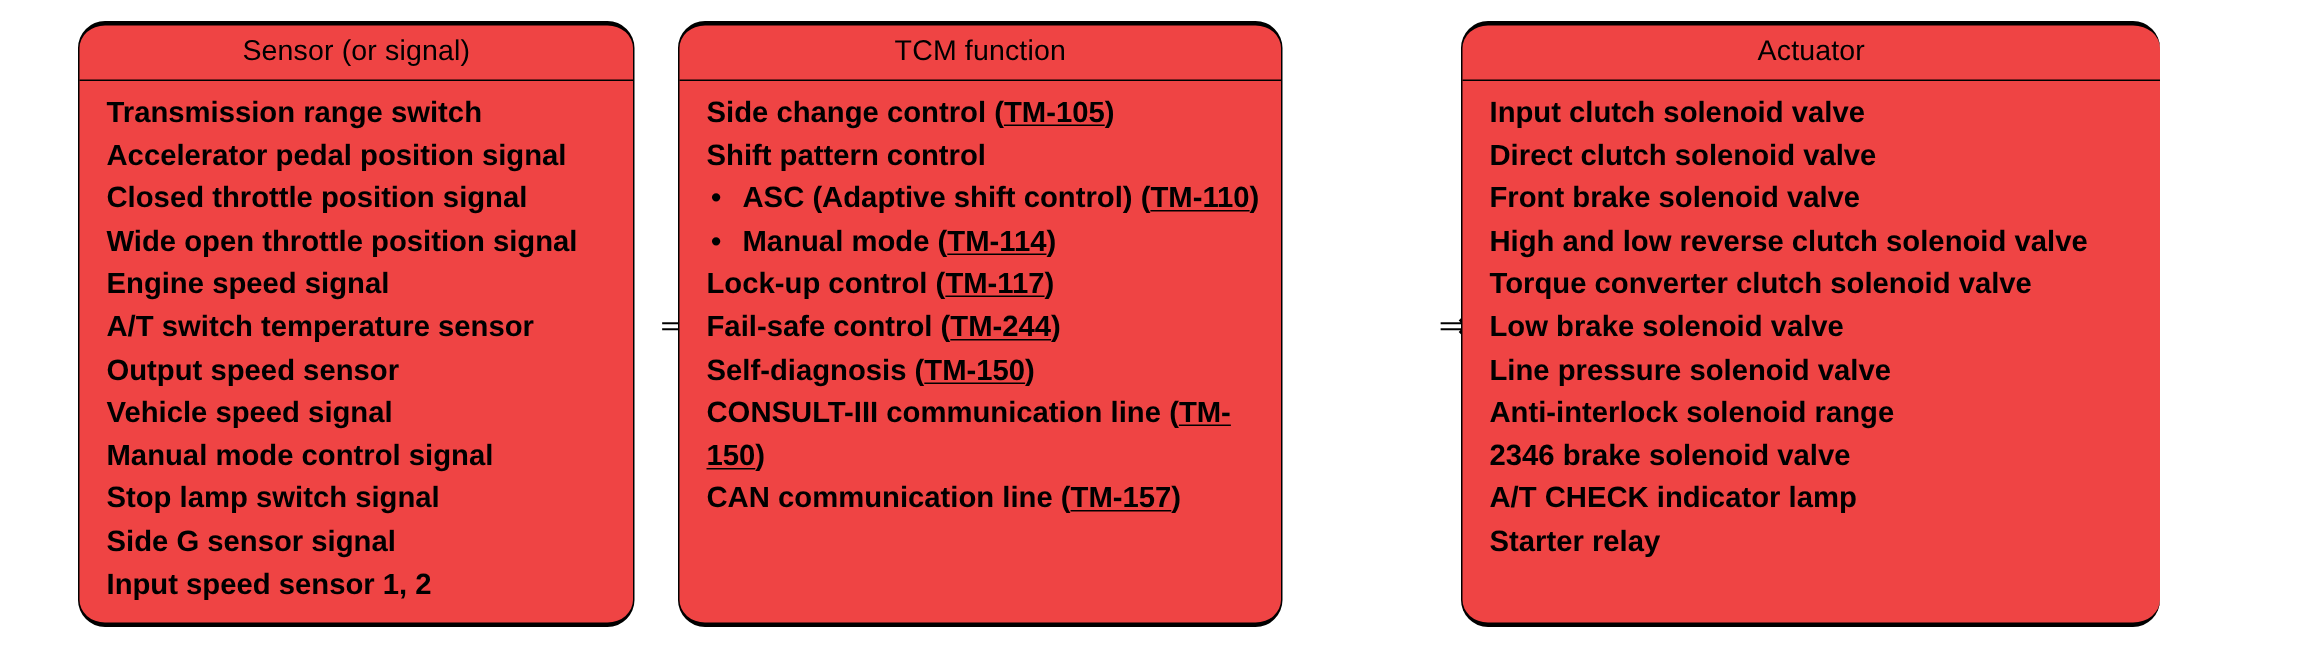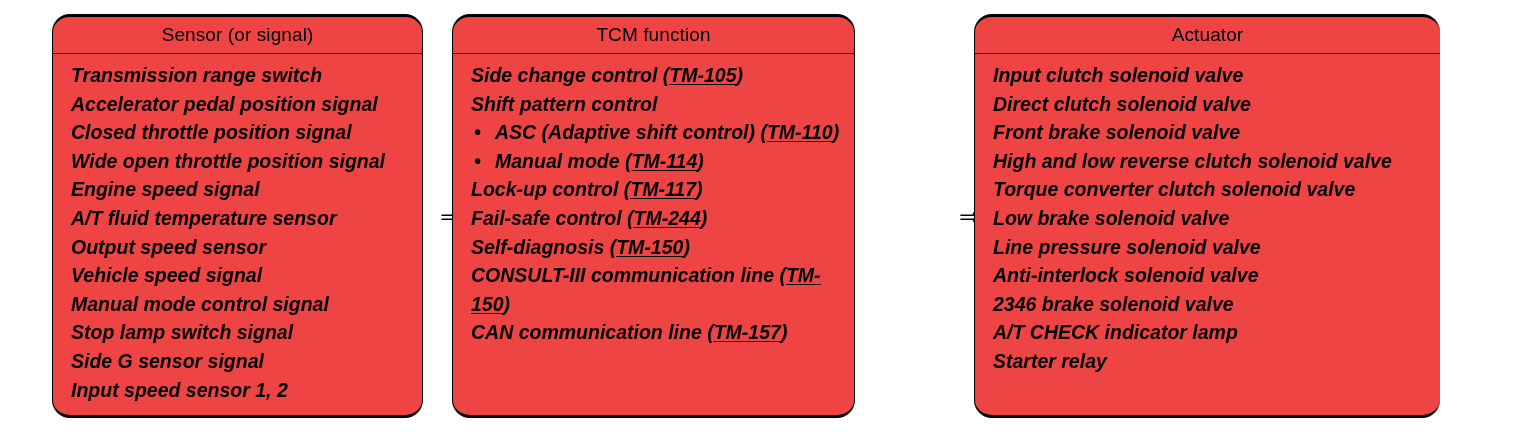--- a/index.html
+++ b/index.html
@@ -51,21 +51,20 @@
 
   .col-body {
     padding: 7px 8px 0 18px;
   }
 
   .item {
     font-size: 19.5px;
     font-weight: 700;
     line-height: 28.6px;
     white-space: nowrap;
-    font-style: italic;
   }
   .item.wrap {
     white-space: normal;
   }
 
   .item.bullet {
     position: relative;
     padding-left: 24px;
   }
   .bullet-dot {
@@ -108,21 +107,21 @@
 <div id="diagram">
 
   <div class="col-box" id="col-sensor">
     <div class="col-header">Sensor (or signal)</div>
     <div class="col-body" id="sensor-body">
         <div class="item">Transmission range switch</div>
         <div class="item">Accelerator pedal position signal</div>
         <div class="item">Closed throttle position signal</div>
         <div class="item">Wide open throttle position signal</div>
         <div class="item">Engine speed signal</div>
-        <div class="item">A/T fluid temperature sensor</div>
+        <div class="item">A/T switch temperature sensor</div>
         <div class="item">Output speed sensor</div>
         <div class="item">Vehicle speed signal</div>
         <div class="item">Manual mode control signal</div>
         <div class="item">Stop lamp switch signal</div>
         <div class="item">Side G sensor signal</div>
         <div class="item">Input speed sensor 1, 2</div>
       </div>
   </div>
 
   <div class="arrow" id="arrow-1">⇒</div>
@@ -147,20 +146,20 @@
   <div class="col-box no-right-border" id="col-actuator">
     <div class="col-header">Actuator</div>
     <div class="col-body" id="actuator-body">
         <div class="item">Input clutch solenoid valve</div>
         <div class="item">Direct clutch solenoid valve</div>
         <div class="item">Front brake solenoid valve</div>
         <div class="item">High and low reverse clutch solenoid valve</div>
         <div class="item">Torque converter clutch solenoid valve</div>
         <div class="item">Low brake solenoid valve</div>
         <div class="item">Line pressure solenoid valve</div>
-        <div class="item">Anti-interlock solenoid valve</div>
+        <div class="item">Anti-interlock solenoid range</div>
         <div class="item">2346 brake solenoid valve</div>
         <div class="item">A/T CHECK indicator lamp</div>
         <div class="item">Starter relay</div>
       </div>
   </div>
 
 </div>
 
 </body></html>

